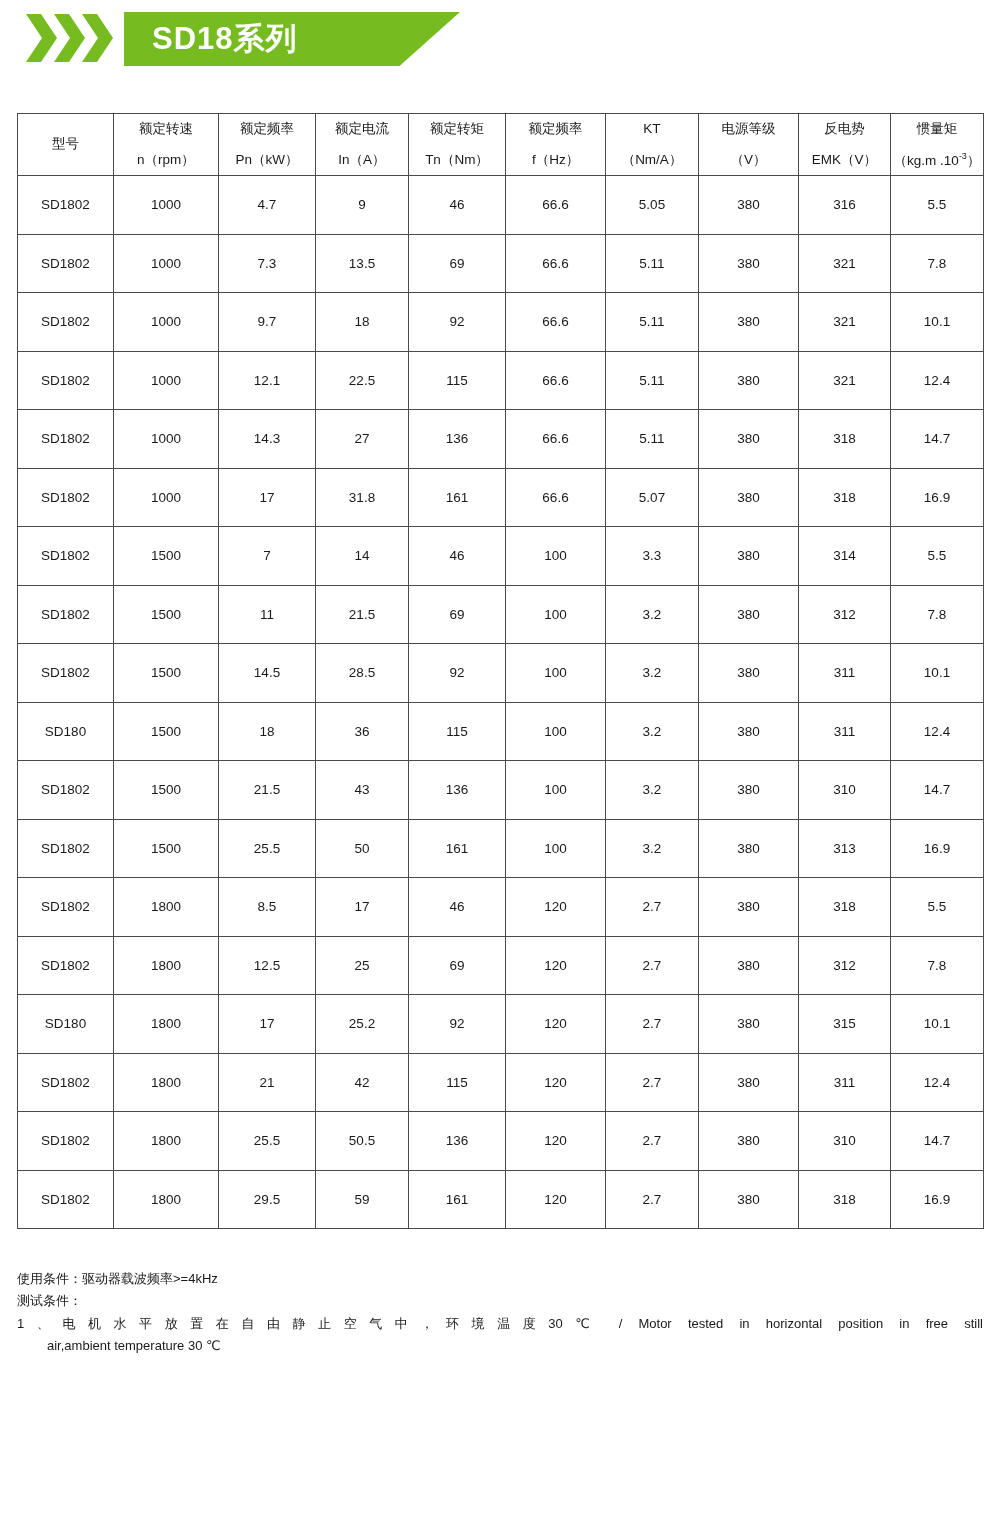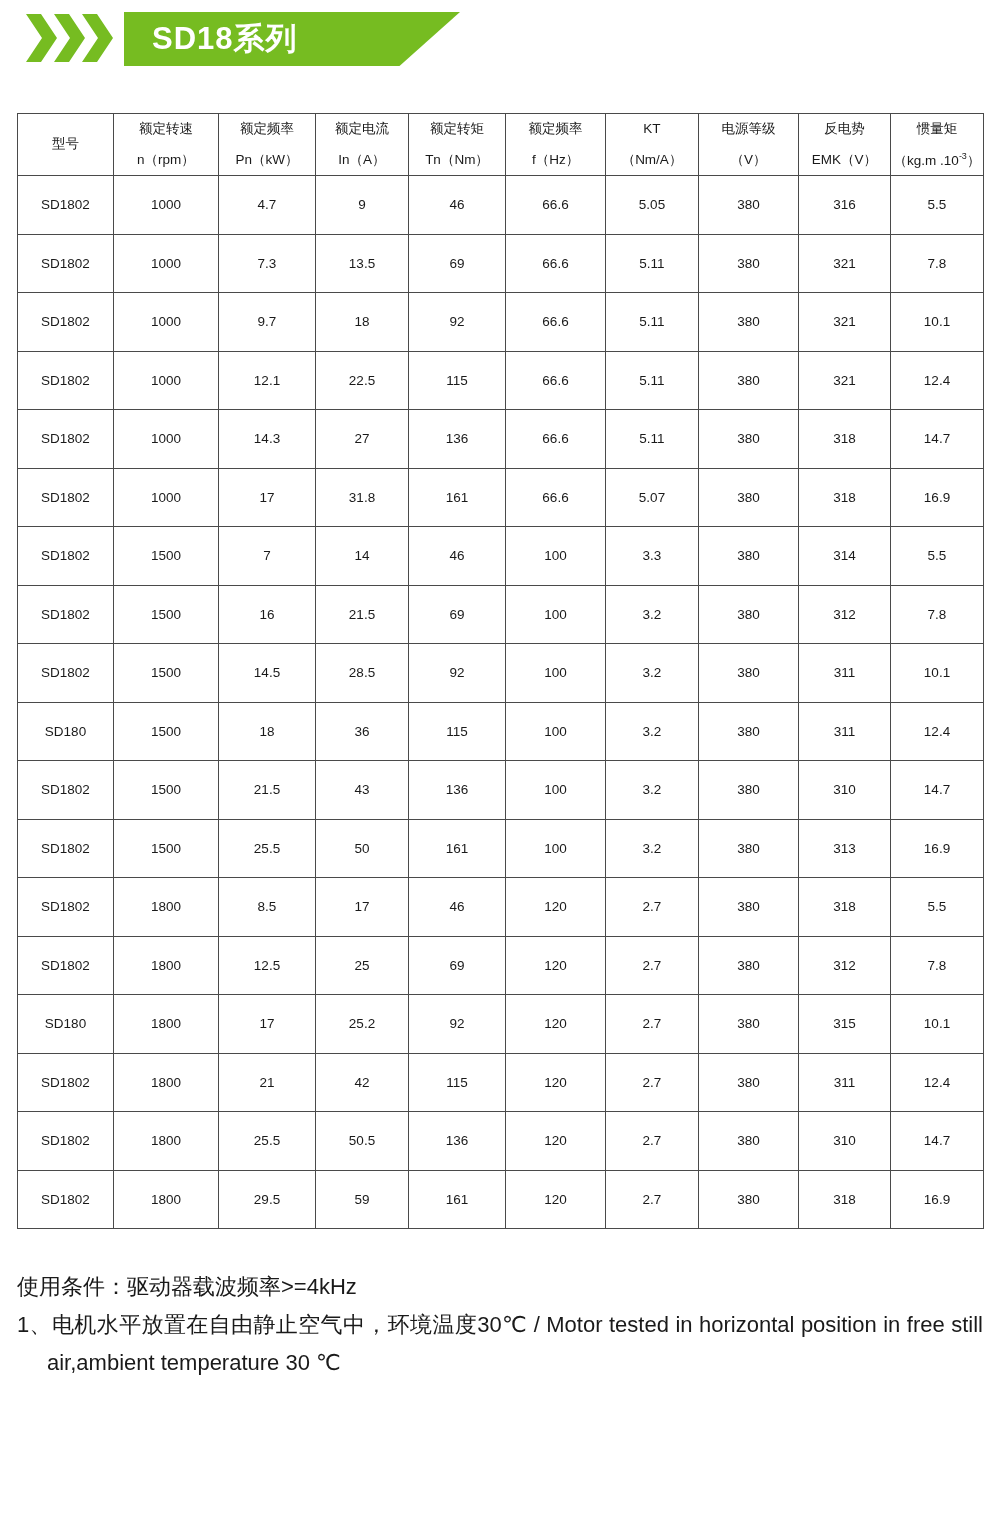--- a/index.html
+++ b/index.html
@@ -95,21 +95,21 @@
   col.c7 { width: 100px; }
   col.c8 { width: 92px; }
   col.c9 { width: 93px; }
 
   
   .notes {
     position: absolute;
     left: 17px;
     top: 1268px;
     width: 966px;
-    font-size: 22px;
+    font-size: 13px;
     line-height: 1.72;
     color: #1a1a1a;
   }
   .note-line { white-space: nowrap; }
   .note-just {
     display: block;
     text-align: justify;
     text-align-last: justify;
     white-space: normal;
   }
@@ -268,21 +268,21 @@
           <td>46</td>
           <td>100</td>
           <td>3.3</td>
           <td>380</td>
           <td>314</td>
           <td>5.5</td>
         </tr>
         <tr>
           <td>SD1802</td>
           <td>1500</td>
-          <td>16</td>
+          <td>11</td>
           <td>21.5</td>
           <td>69</td>
           <td>100</td>
           <td>3.2</td>
           <td>380</td>
           <td>312</td>
           <td>7.8</td>
         </tr>
         <tr>
           <td>SD1802</td>
@@ -403,15 +403,16 @@
           <td>380</td>
           <td>318</td>
           <td>16.9</td>
         </tr>
       </tbody>
   </table>
 </div>
 
 <div class="notes">
   <div class="note-line">使用条件：驱动器载波频率&gt;=4kHz</div>
+  <div class="note-line">测试条件：</div>
   <div class="note-just">1、电机水平放置在自由静止空气中，环境温度30℃ / Motor tested in horizontal position in free still</div>
   <div class="note-line note-indent">air,ambient temperature 30 ℃</div>
 </div>
 
 </body></html>

